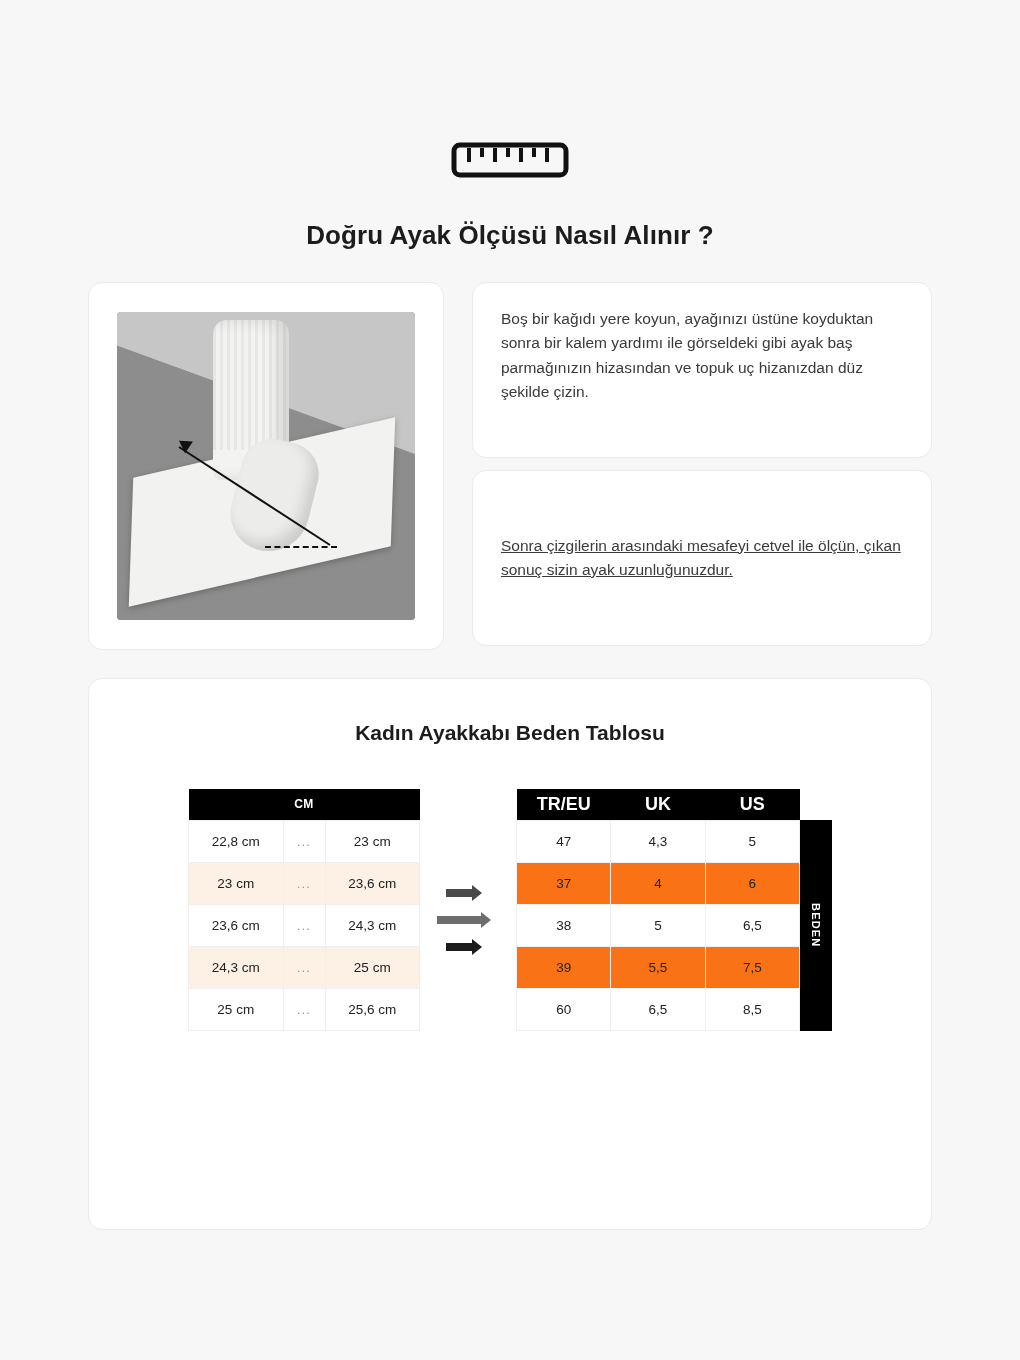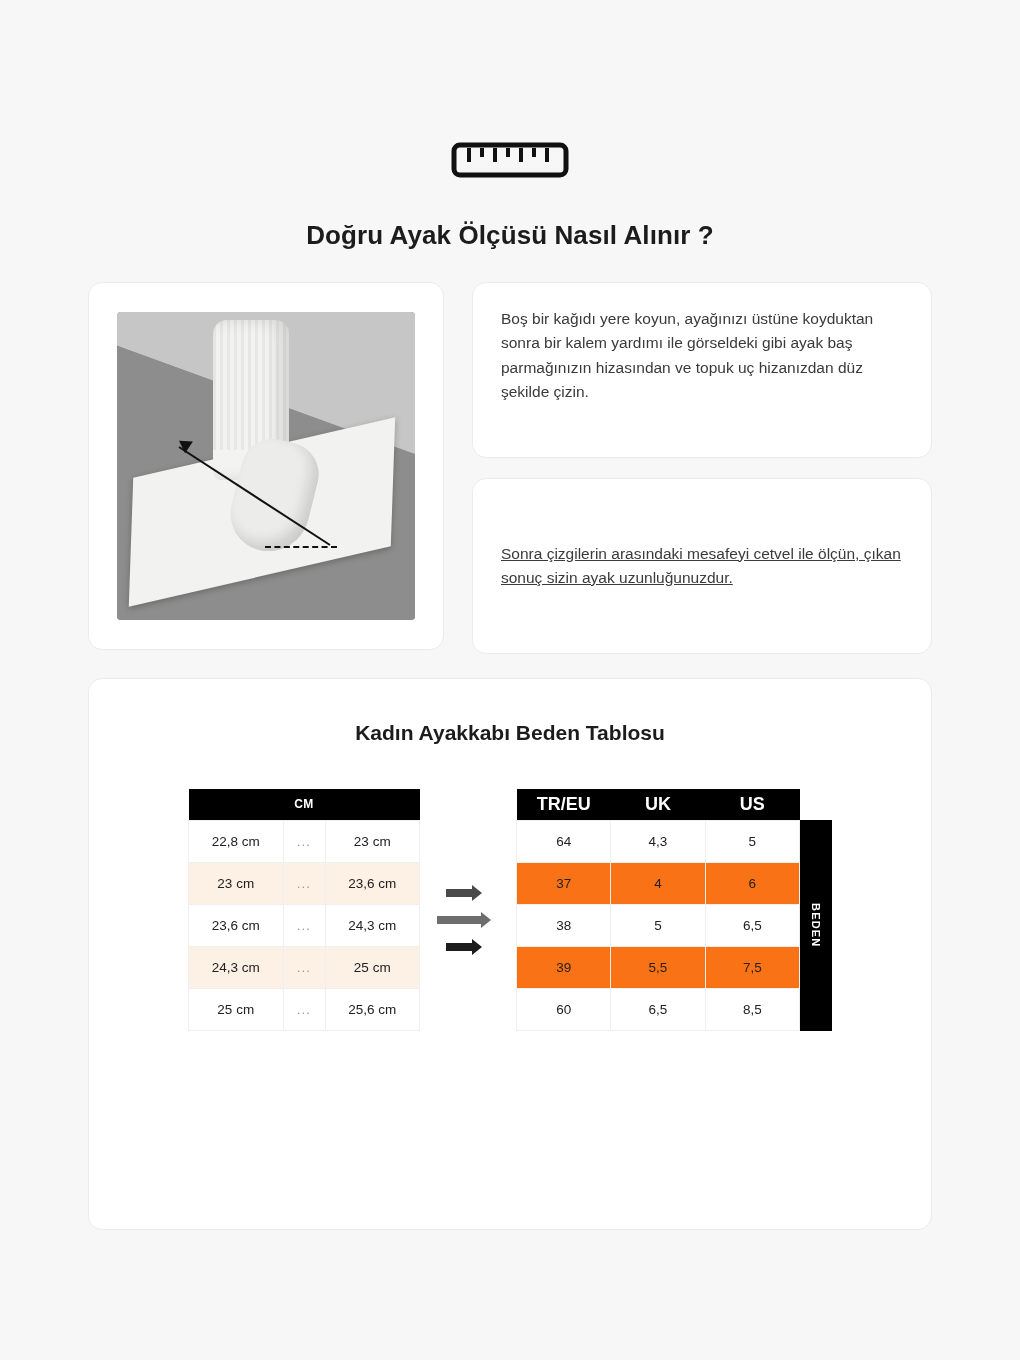--- a/index.html
+++ b/index.html
@@ -146,21 +146,21 @@
     top: 234px;
     width: 72px;
     height: 0;
     border-top: 2px dashed #111;
   }
 
   .text-col {
     width: 460px;
     display: flex;
     flex-direction: column;
-    gap: 20px;
+    gap: 12px;
   }
 
   .text-card {
     background: #ffffff;
     border: 1px solid #ebebeb;
     border-radius: 14px;
     padding: 24px 28px;
     color: #3a3a3a;
     font-size: 15.5px;
     line-height: 1.58;
@@ -362,21 +362,21 @@
       <table class="size-table">
         <thead>
           <tr>
             <th>TR/EU</th>
             <th>UK</th>
             <th>US</th>
           </tr>
         </thead>
         <tbody>
           <tr>
-            <td>64</td>
+            <td>47</td>
             <td>4,3</td>
             <td>5</td>
           </tr>
           <tr class="alt">
             <td>37</td>
             <td>4</td>
             <td>6</td>
           </tr>
           <tr>
             <td>38</td>

